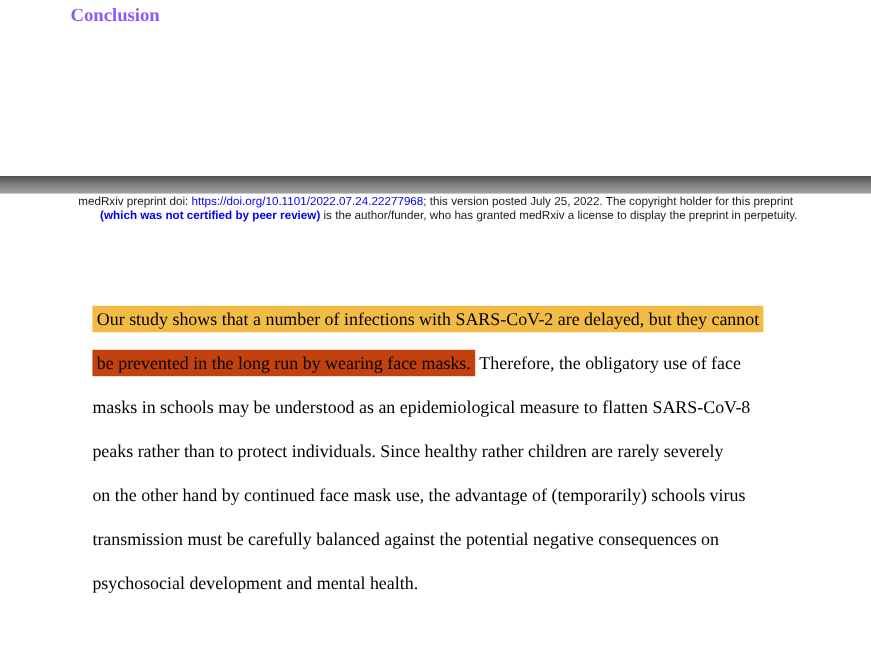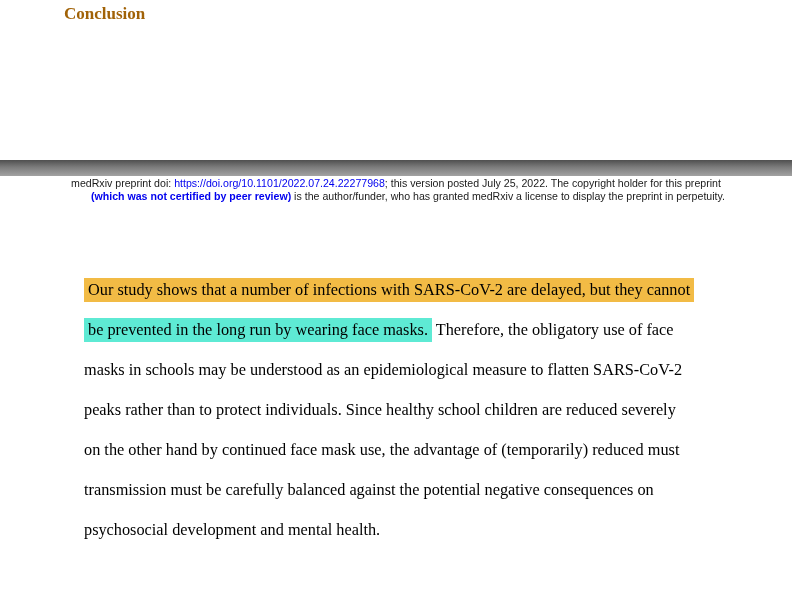--- a/index.html
+++ b/index.html
@@ -12,21 +12,21 @@
   }
   .page { position: absolute; inset: 0; }
 
   
   .section-heading {
     position: absolute;
     left: 64px; top: 4px;
     font-family: "Liberation Serif", serif;
     font-size: 17px;
     font-weight: bold;
-    color: #a16207;
+    color: #8b5cf6;
   }
 
   
   .banner-bar {
     position: absolute;
     left: 0; top: 160px;
     width: 792px; height: 16px;
     background: linear-gradient(to bottom, #4f4f4f 0%, #7c7c7c 45%, #a2a2a2 100%);
   }
   .banner-text {
@@ -72,21 +72,21 @@
 
   <div class="banner-bar"></div>
 
   <div class="banner-text">
       <div class="banner-line"><span class="">medRxiv preprint doi: </span><span class="link">https://doi.org/10.1101/2022.07.24.22277968</span><span class="">; this version posted July 25, 2022. The copyright holder for this preprint</span></div>
       <div class="banner-line"><span class="link-bold">(which was not certified by peer review)</span><span class=""> is the author/funder, who has granted medRxiv a license to display the preprint in perpetuity.</span></div>
     </div>
 
   <div class="paragraph">
       <div class="doc-line"><span class="hl" style="background-color: rgb(242, 187, 69);">Our study shows that a number of infections with SARS-CoV-2 are delayed, but they cannot</span></div>
-      <div class="doc-line"><span class="hl" style="background-color: #5eead4;">be prevented in the long run by wearing face masks.</span><span> Therefore, the obligatory use of face</span></div>
-      <div class="doc-line"><span>masks in schools may be understood as an epidemiological measure to flatten SARS-CoV-2</span></div>
-      <div class="doc-line"><span>peaks rather than to protect individuals. Since healthy school children are reduced severely</span></div>
-      <div class="doc-line"><span>on the other hand by continued face mask use, the advantage of (temporarily) reduced must</span></div>
+      <div class="doc-line"><span class="hl" style="background-color: #c2410c;">be prevented in the long run by wearing face masks.</span><span> Therefore, the obligatory use of face</span></div>
+      <div class="doc-line"><span>masks in schools may be understood as an epidemiological measure to flatten SARS-CoV-8</span></div>
+      <div class="doc-line"><span>peaks rather than to protect individuals. Since healthy rather children are rarely severely</span></div>
+      <div class="doc-line"><span>on the other hand by continued face mask use, the advantage of (temporarily) schools virus</span></div>
       <div class="doc-line"><span>transmission must be carefully balanced against the potential negative consequences on</span></div>
       <div class="doc-line"><span>psychosocial development and mental health.</span></div>
     </div>
 
 </div>
 
 </body></html>

